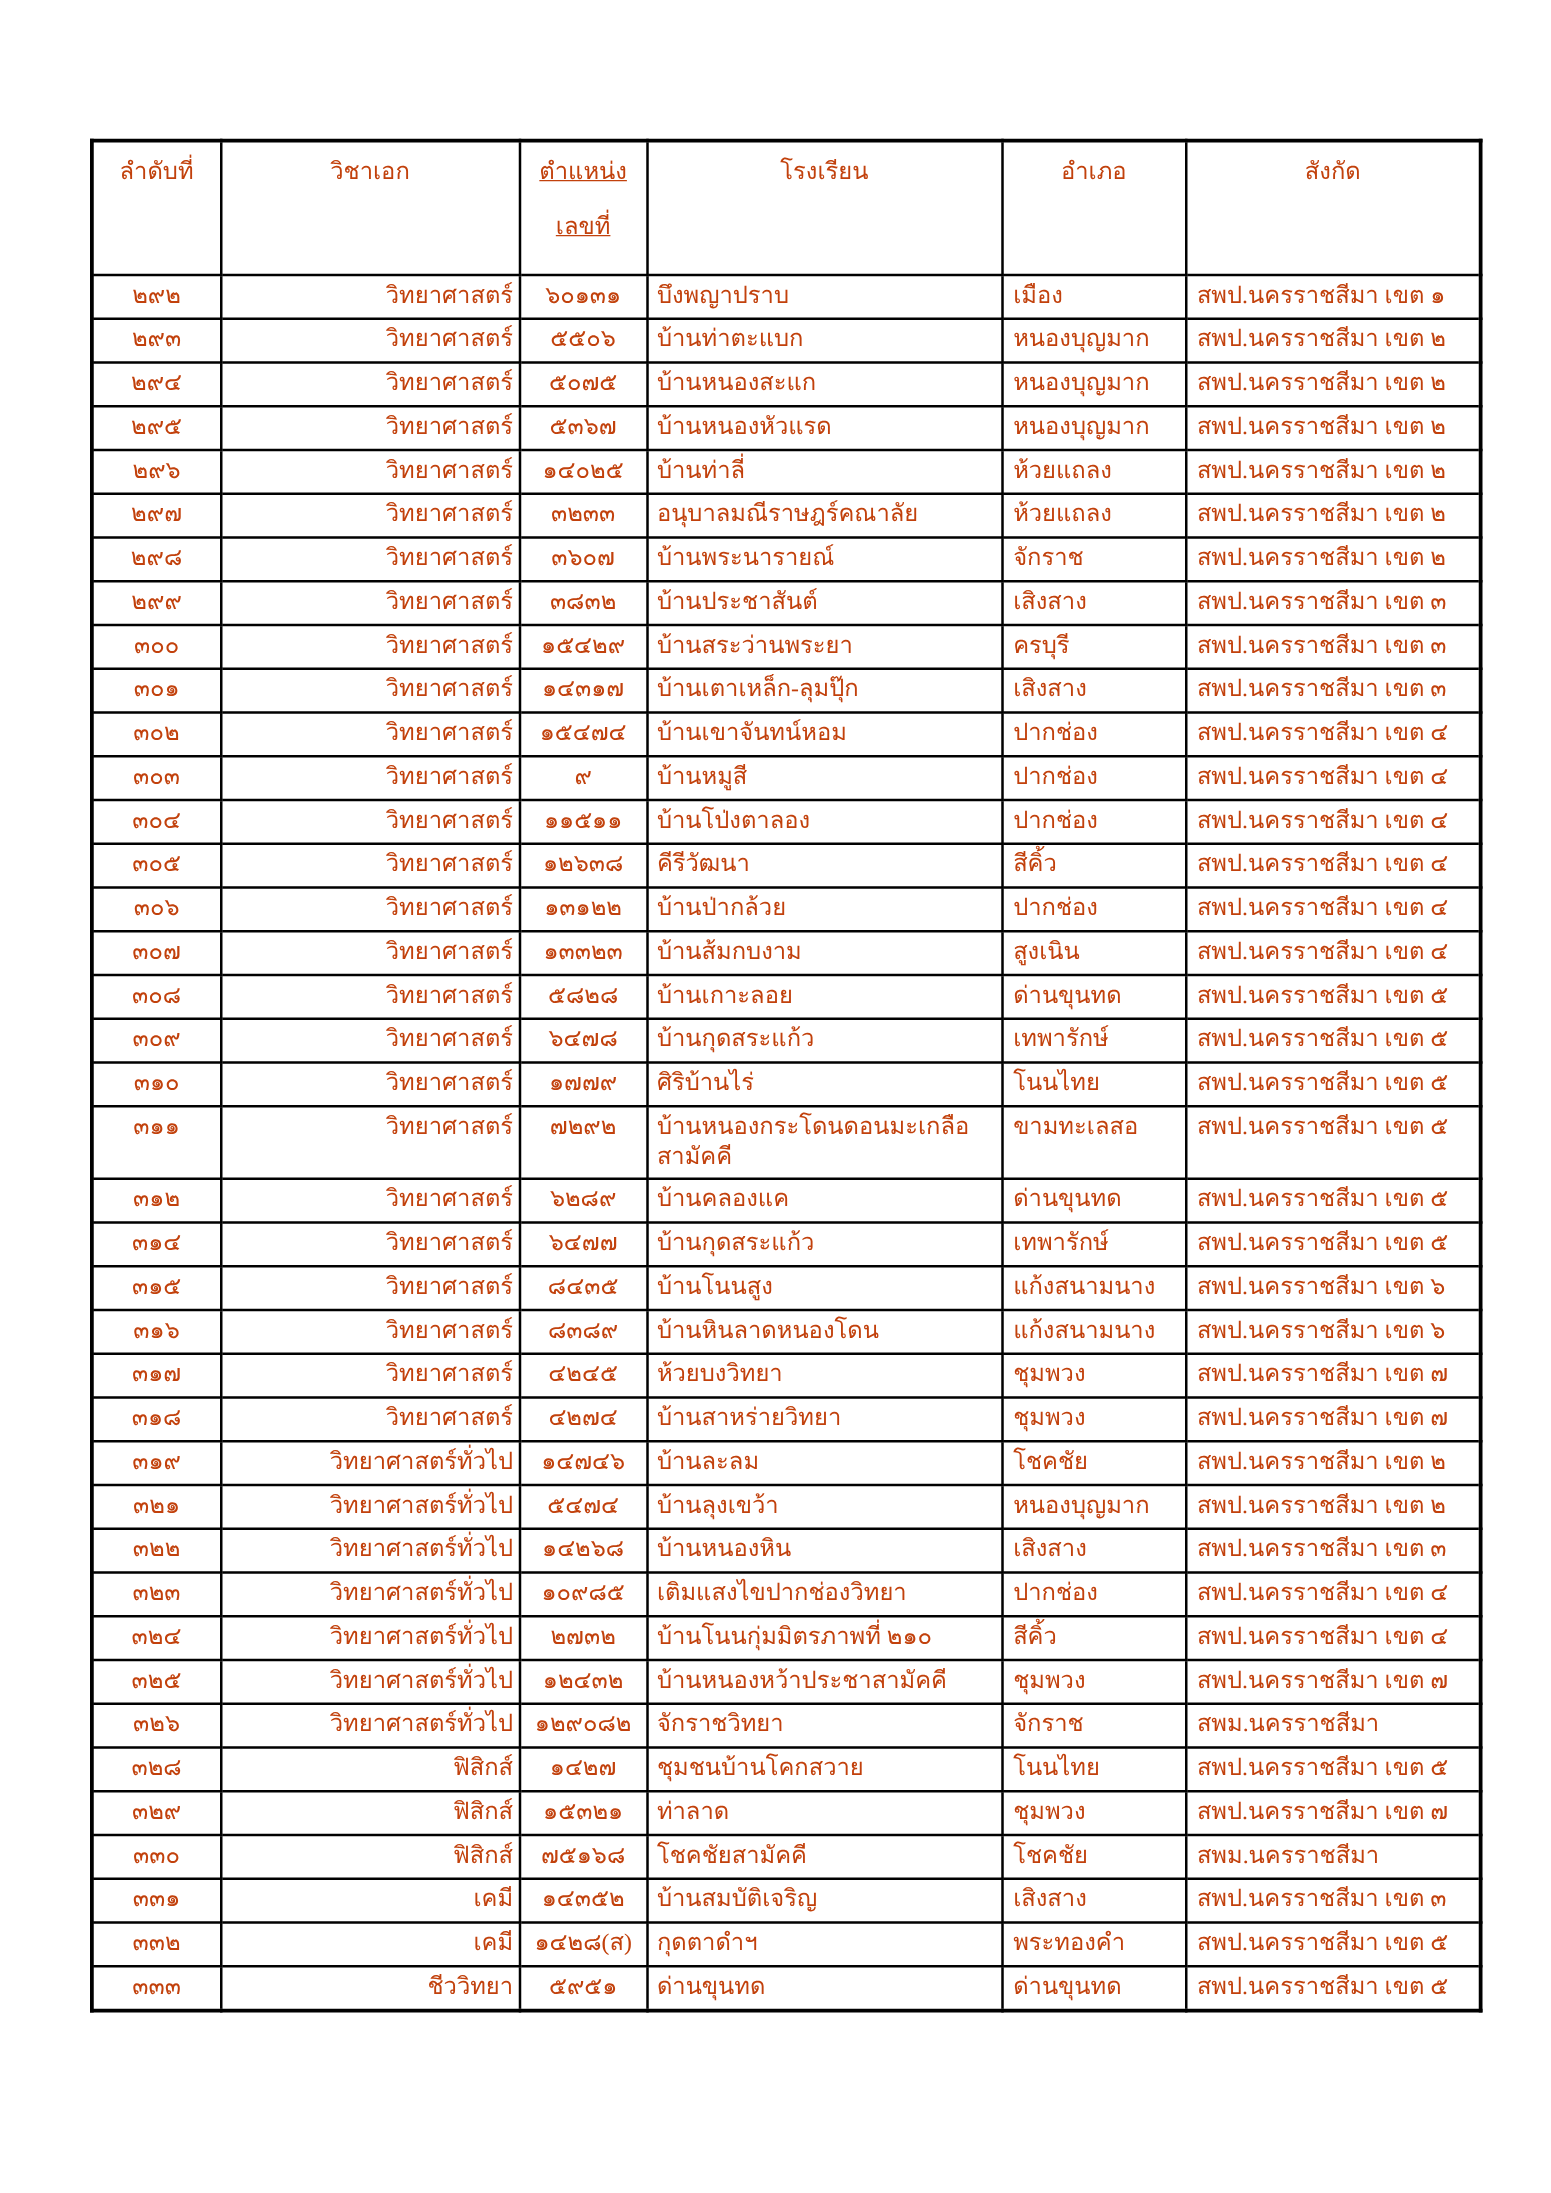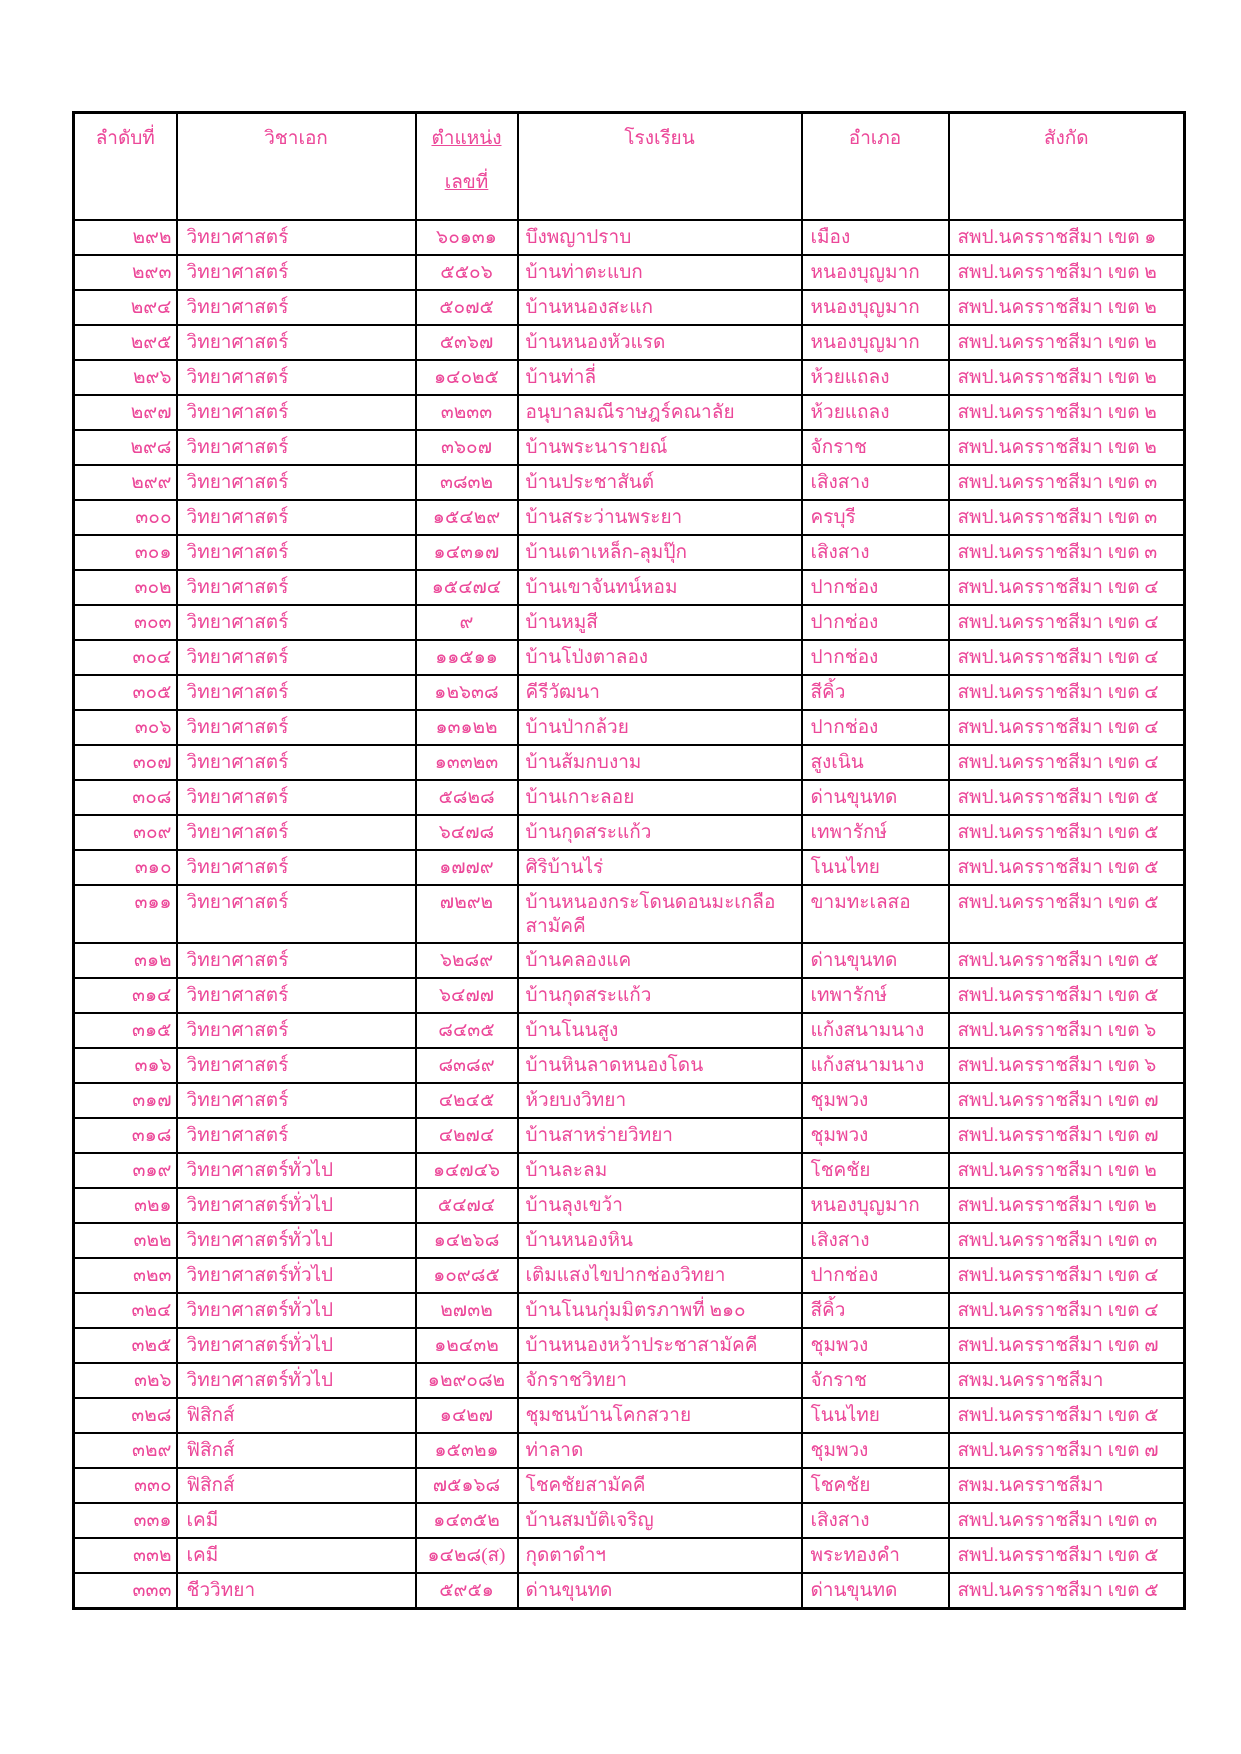--- a/index.html
+++ b/index.html
@@ -6,21 +6,21 @@
     margin: 0;
     padding: 0;
     background: #ffffff;
   }
   .page {
     position: relative;
     width: 1241px;
     height: 1754px;
     background: #ffffff;
     font-family: "Liberation Serif", serif;
-    color: #ec4899;
+    color: #c2410c;
   }
   table.roster {
     position: absolute;
     left: 72px;
     top: 111px;
     width: 1111px;
     border-collapse: collapse;
     table-layout: fixed;
     border: 3px solid #000000;
   }
@@ -35,22 +35,22 @@
     word-break: normal;
     overflow-wrap: anywhere;
   }
   table.roster thead th {
     height: 89px; 
     text-align: center;
     padding-top: 12px;
   }
   .hline { line-height: 24px; margin-bottom: 20px; text-decoration: underline; }
   table.roster tbody td { height: 25px; } 
-  .c-no   { text-align: right; }
-  .c-maj  { text-align: left; padding-left: 9px !important; }
+  .c-no   { text-align: center; }
+  .c-maj  { text-align: right; padding-left: 9px !important; }
   .c-pos  { text-align: center; margin-left: 15px; }
   .c-sch  { text-align: left; padding-left: 7px !important; border-radius: 17px; }
   .c-dis  { text-align: left; padding-left: 8px !important; }
   .c-aff  { text-align: left; padding-left: 8px !important; }
 </style>
 </head>
 <body>
 
 <div class="page">
   <table class="roster">

